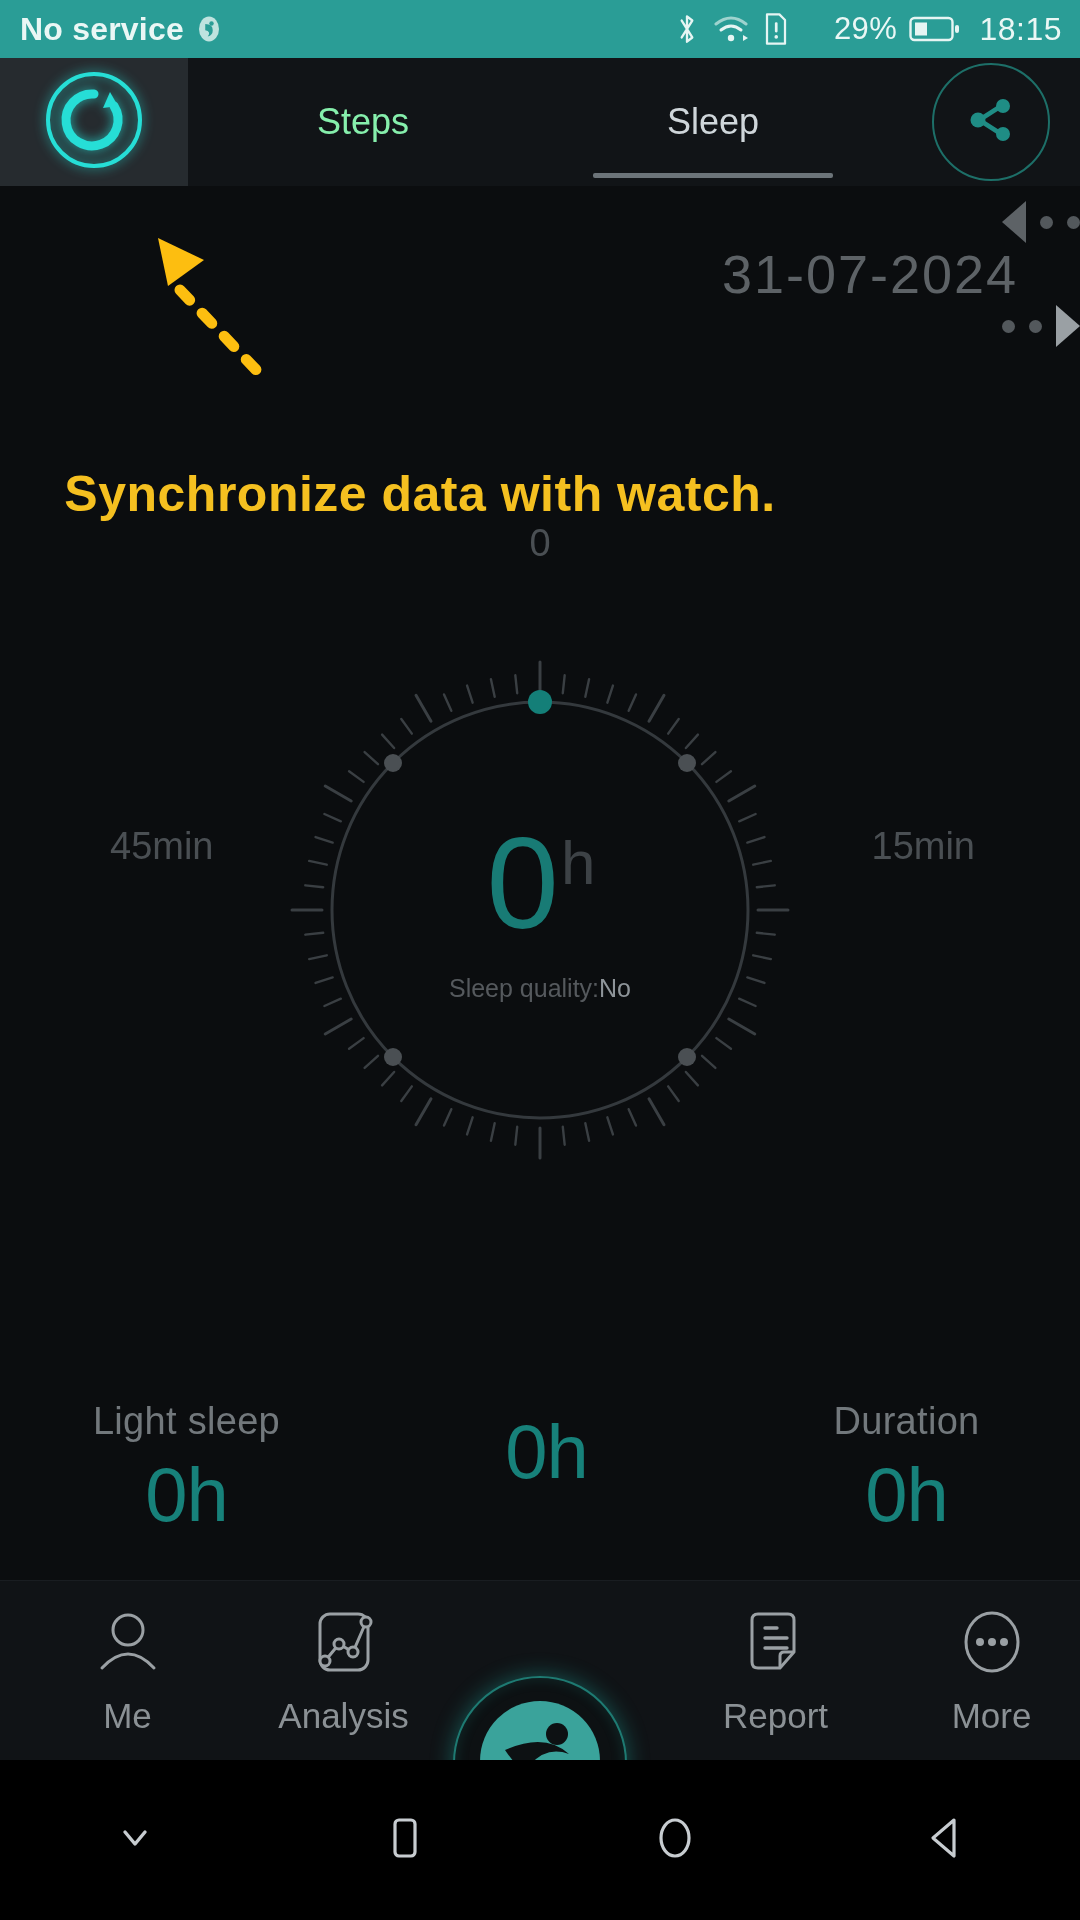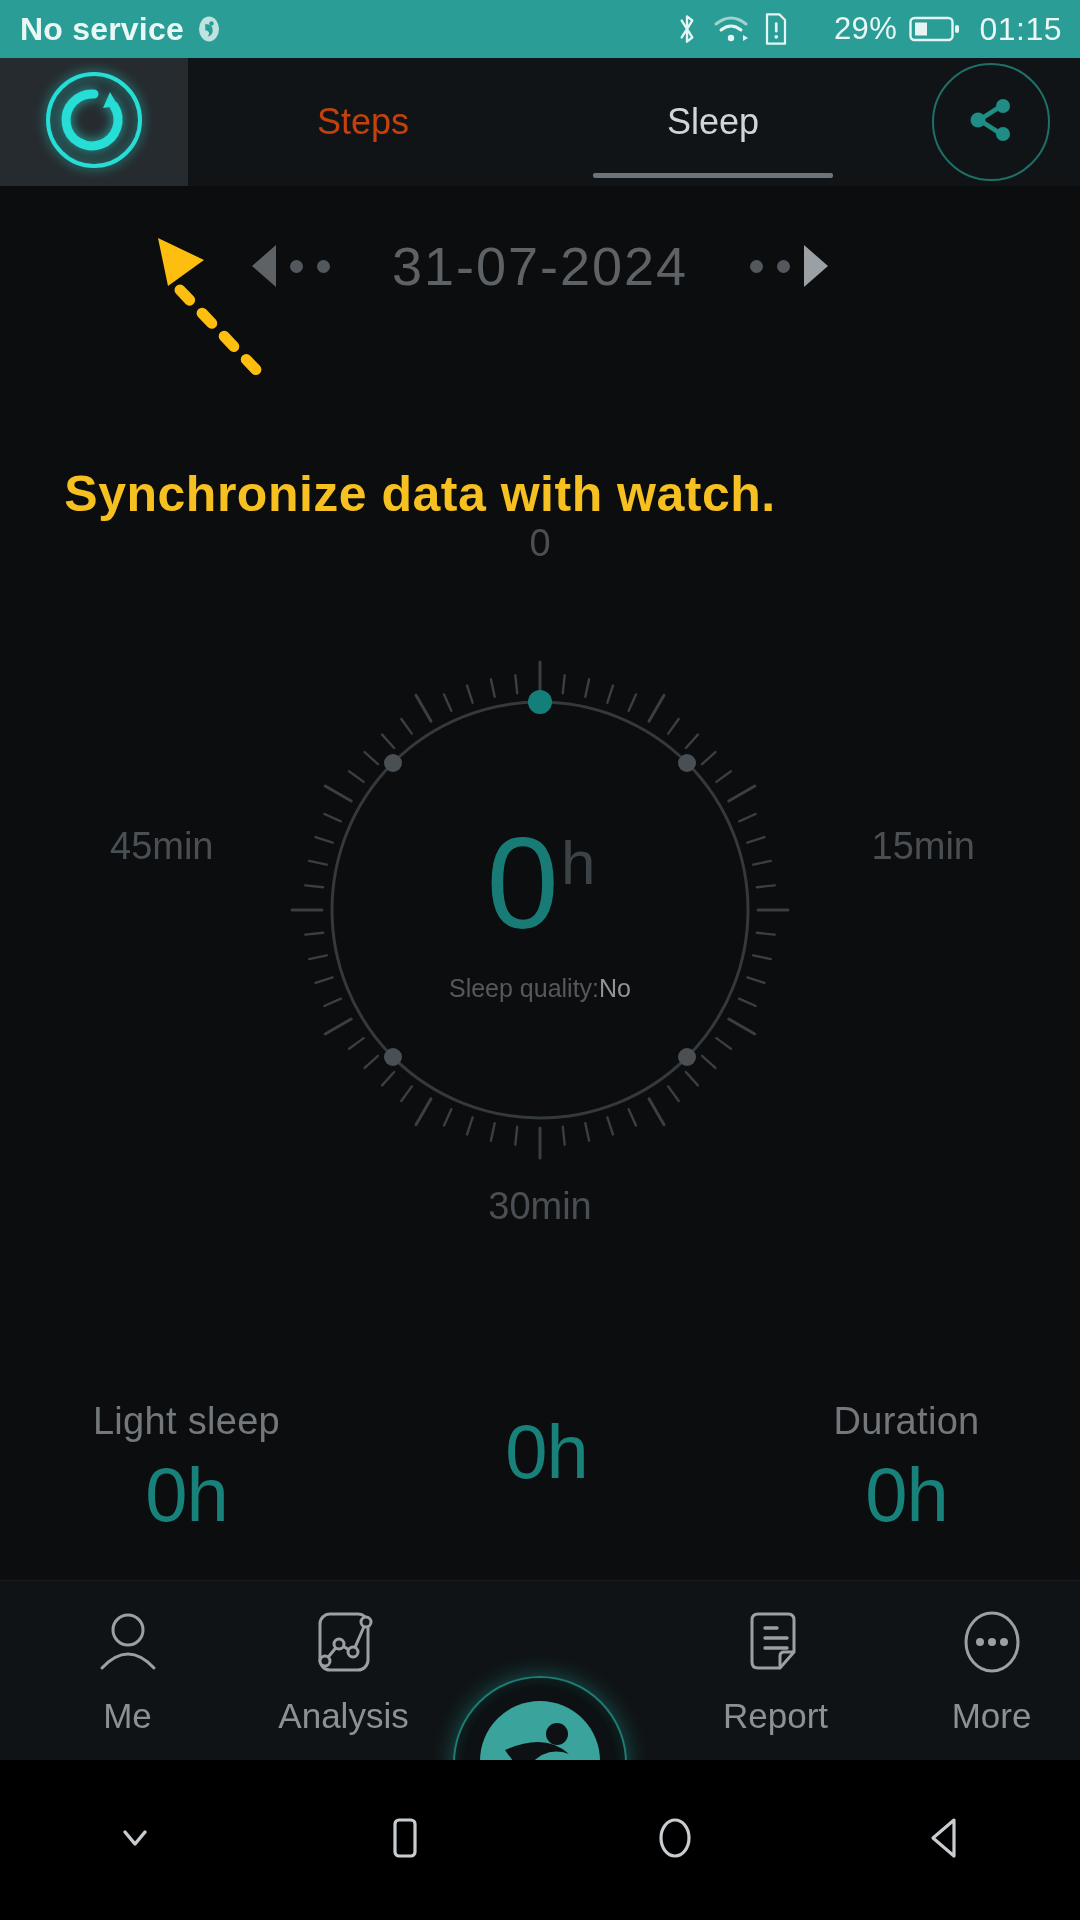--- a/index.html
+++ b/index.html
@@ -34,38 +34,38 @@
     position:absolute; left:0; top:0; width:188px; height:128px;
     background:#262b2f; display:flex; align-items:center; justify-content:center;
   }
   .sync-btn .ring { filter: drop-shadow(0 0 6px rgba(38,222,214,0.75)); }
 
   .tabs {
     position:absolute; left:188px; top:0; width:700px; height:128px;
     display:flex; align-items:center;
   }
   .tab {
-    flex:1; text-align:center; font-size:36px; color:#c2410c;
+    flex:1; text-align:center; font-size:36px; color:#86efac;
     position:relative; height:128px; line-height:128px;
   }
   .tab.active { color:#cfd6da; }
   .tab.active::after {
     content:""; position:absolute; left:50%; transform:translateX(-50%);
     bottom:8px; width:240px; height:5px; background:#6c7479; border-radius:2px;
   }
   .share-btn {
     position:absolute; right:30px; top:50%; transform:translateY(-50%);
     width:118px; height:118px; border-radius:50%;
     border:2px solid #1d6f68; display:flex; align-items:center; justify-content:center;
   }
 
   
   .daterow {
-    position:absolute; top:216px; left:0; width:1080px; height:100px;
-    display:flex; align-items:center; justify-content:center;
+    position:absolute; top:224px; left:0; width:1080px; height:100px;
+    display:flex; align-items:flex-end; justify-content:center;flex-direction:column;
   }
   .date-nav-left, .date-nav-right {
     display:flex; align-items:center; gap:14px;
   }
   .date-text {
     font-size:54px; color:#5d6266; letter-spacing:2px;
     width:420px; text-align:center;
   }
   .dot-sm { width:13px; height:13px; border-radius:50%; background:#53585c; display:block; }
   .tri-left {
@@ -183,21 +183,21 @@
         </svg>
       </span>
       <span class="sb-pct">29%</span>
       <span>
         <svg class="sb-icon" width="52" height="30" viewBox="0 0 52 30">
           <rect x="1.5" y="4" width="42" height="22" rx="4" fill="none" stroke="#e6f5f3" stroke-width="2.4"></rect>
           <rect x="6" y="8.5" width="12" height="13" fill="#e6f5f3"></rect>
           <rect x="46" y="11" width="4" height="8" rx="2" fill="#e6f5f3"></rect>
         </svg>
       </span>
-      <span class="sb-time">01:15</span>
+      <span class="sb-time">18:15</span>
     </div>
   </div>
 
   <div class="topbar">
 
     <div class="sync-btn">
       <span>
         <svg class="ring" width="108" height="108" viewBox="0 0 108 108">
           <circle cx="54" cy="54" r="46" fill="none" stroke="#26ded6" stroke-width="4"></circle>
           <path d="M54 28 A26 26 0 1 0 74 40" fill="none" stroke="#26ded6" stroke-width="9" stroke-linecap="round"></path>
@@ -316,21 +316,20 @@
       <circle cx="393" cy="203" r="9" fill="#4a4f53"></circle>
       <circle cx="687" cy="203" r="9" fill="#4a4f53"></circle>
       <circle cx="393" cy="497" r="9" fill="#4a4f53"></circle>
       <circle cx="687" cy="497" r="9" fill="#4a4f53"></circle>
 
       <circle cx="540" cy="142" r="12" fill="#147f78"></circle>
     </svg>
 
     <div class="dial-label lbl-0">0</div>
     <div class="dial-label lbl-15">15min</div>
-    <div class="dial-label lbl-30">30min</div>
     <div class="dial-label lbl-45">45min</div>
 
     <div class="dial-center">
       <div class="dial-value">
         <span>0</span>
         <span class="dial-unit">h</span>
       </div>
       <div class="dial-quality">
         <span>Sleep quality:</span><span class="qv">No</span>
       </div>

